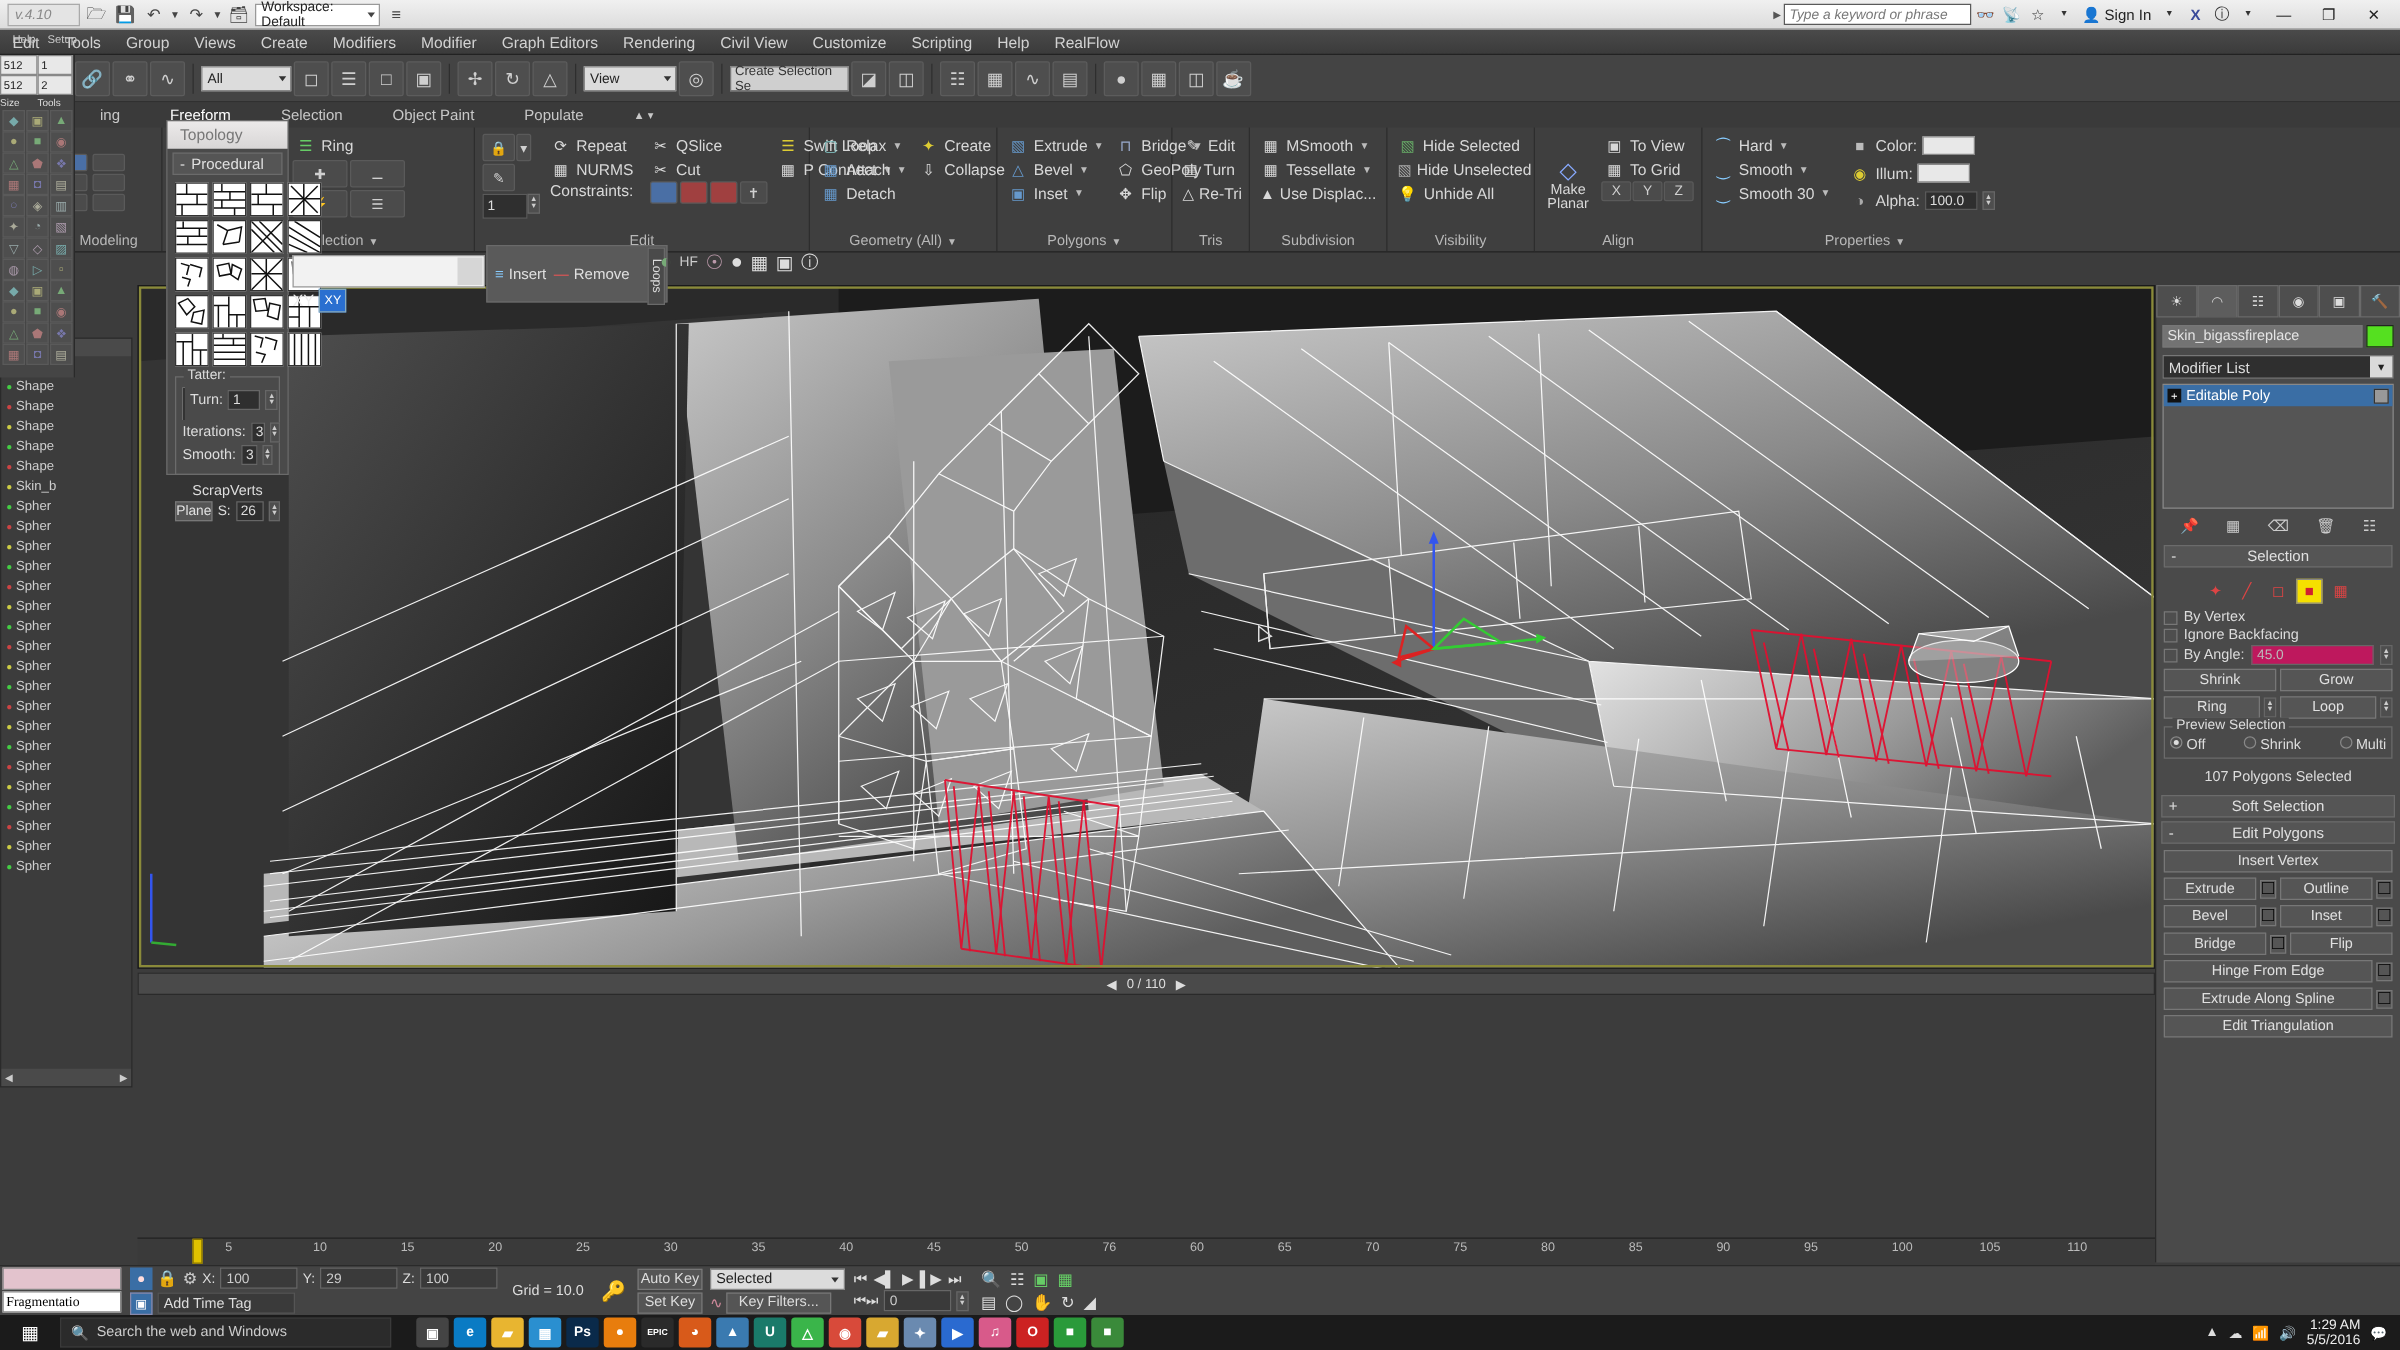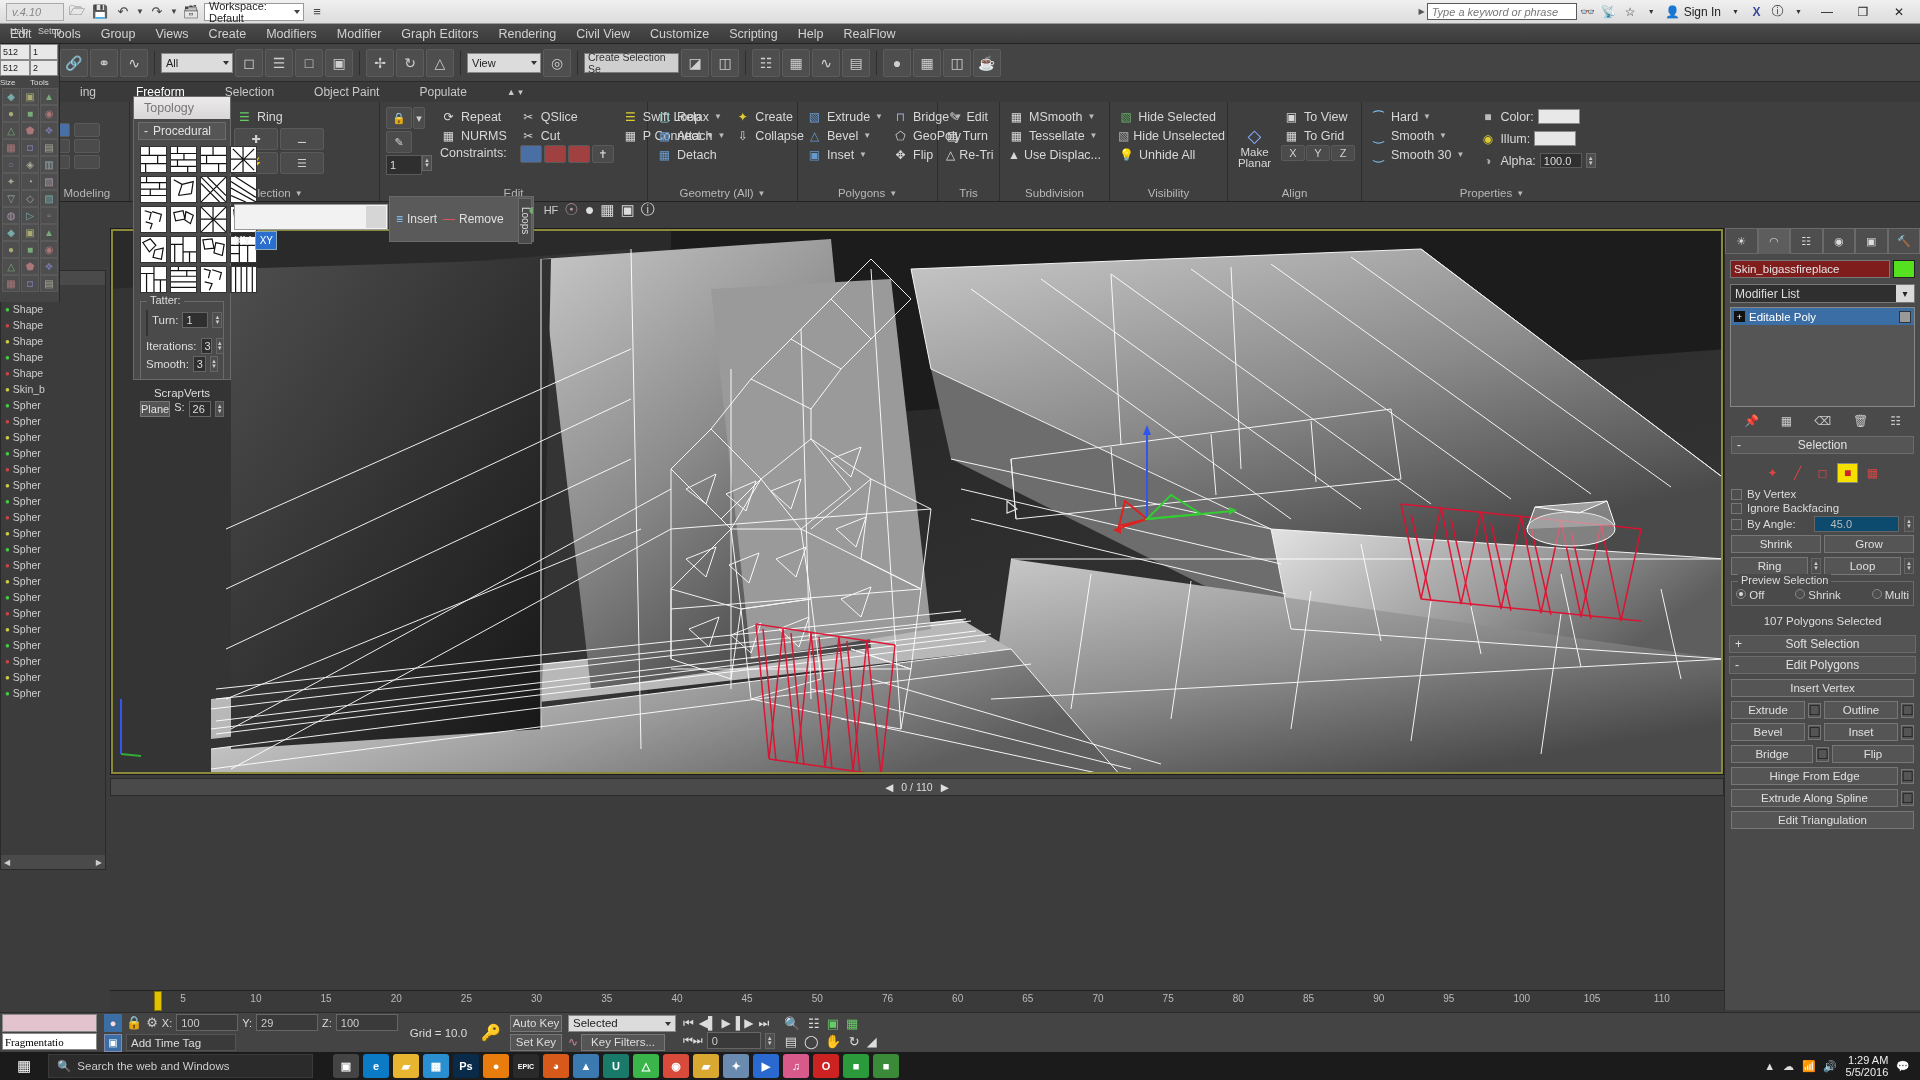--- a/index.html
+++ b/index.html
@@ -118,21 +118,21 @@
     margin-top:6px; font-family:"DejaVu Sans", sans-serif; }
 
   
   .cmdpanel { position:absolute; right:0; top:228px; width:196px; bottom:70px;
     background:#4a4a4a; border-left:1px solid #2a2a2a; }
   .cptabs { display:flex; height:26px; background:#3f3f3f; }
   .cptab { flex:1; border:1px solid #6a6a6a; background:#4e4e4e; display:flex;
     align-items:center; justify-content:center; font-size:11px; color:#ddd; }
   .cptab.active { background:#5d5d5d; border-bottom-color:#5d5d5d; }
   .namerow { display:flex; align-items:center; gap:3px; margin:6px 5px; }
-  .namefld { flex:1; height:18px; background:#7f1d1d; border:1px solid #777; color:#e4e4e4;
+  .namefld { flex:1; height:18px; background:#737373; border:1px solid #777; color:#e4e4e4;
     font-size:11.5px; display:flex; align-items:center; padding-left:3px; }
   .colorchip { width:22px; height:18px; border:1px solid #222; }
   .modcombo { margin:0 5px; height:19px; background:#2f2f2f; border:1px solid #777; color:#ddd;
     font-size:12px; display:flex; align-items:center; padding-left:4px; position:relative; }
   .modcombo .dn { position:absolute; right:0; top:0; width:18px; height:17px; background:#dadada;
     color:#222; display:flex; align-items:center; justify-content:center; font-size:10px; }
   .modlist { margin:4px 5px; height:100px; background:#555; border:1px solid #888; }
   .modrow { height:17px; background:#3a6ea5; color:#fff; font-size:11.5px; display:flex;
     align-items:center; gap:4px; padding:0 3px; }
   .modrow .plus { width:11px; height:11px; background:#111; color:#fff; font-size:9px;
@@ -152,22 +152,22 @@
   .smallsq { width:13px; height:15px; background:#555; border:1px solid #777;
     display:flex; align-items:center; justify-content:center; }
   .grp2 { border:1px solid #6b6b6b; margin:4px 6px; padding:7px 4px 4px 4px; position:relative; }
   .grp2ttl { position:absolute; top:-8px; left:6px; background:#4a4a4a; font-size:11px;
     color:#ddd; padding:0 3px; }
   .selcount { text-align:center; font-size:11.5px; color:#ddd; padding:5px 0; }
   .selicons { display:flex; justify-content:center; gap:4px; padding:4px 0; }
   .selic { width:21px; height:20px; border:1px solid transparent; display:flex;
     align-items:center; justify-content:center; font-size:12px; color:#d44; }
   .selic.active { background:#f5e000; border:1px solid #888; }
-  .anglefld { flex:1; height:16px; background:#0c4a6e; border:1px solid #666; color:#bbb;
-    font-size:11px; display:flex; align-items:center; padding-left:16px;margin-left:13px; }
+  .anglefld { flex:1; height:16px; background:#be185d; border:1px solid #666; color:#bbb;
+    font-size:11px; display:flex; align-items:center; padding-left:4px; }
 
   
   .timeline { position:absolute; left:110px; right:196px; top:778px; height:18px;
     background:#4a4a4a; border:1px solid #2a2a2a; display:flex; align-items:center;
     font-size:10.5px; color:#ddd; justify-content:center; gap:6px; }
   .tlarrow { width:12px; text-align:center; }
   .ruler { position:absolute; left:110px; right:196px; top:990px; height:22px; background:#3a3a3a;
     border-top:1px solid #222; }
   .rtick { position:absolute; top:2px; font-size:10px; color:#bbb; }
   .slider { position:absolute; top:0; width:8px; height:20px; background:#e0c200; border:1px solid #8a7500; }
@@ -1046,21 +1046,21 @@
       <div class="fldrow">
         <span>Smooth:</span>
         <span class="fld">3</span>
         <span class="spinarr">
             <span>▲</span>
             <span>▼</span>
           </span>
       </div>
     </div>
     <div style="text-align:center;font-size:11.5px;color:#ddd;padding:2px 0;">ScrapVerts</div>
-    <div style="display:flex;align-items:flex-start;gap:4px;padding:0 6px;">
+    <div style="display:flex;align-items:center;gap:4px;padding:0 6px;">
       <div style="flex:1;height:16px;background:#555;border:1px solid #777;color:#e0e0e0;font-size:11px;display:flex;align-items:center;justify-content:center;">Plane</div>
       <span style="font-size:11px;color:#ddd;">S:</span>
       <span class="fld">26</span>
       <span class="spinarr">
           <span>▲</span>
           <span>▼</span>
         </span>
     </div>
   </div>
 

